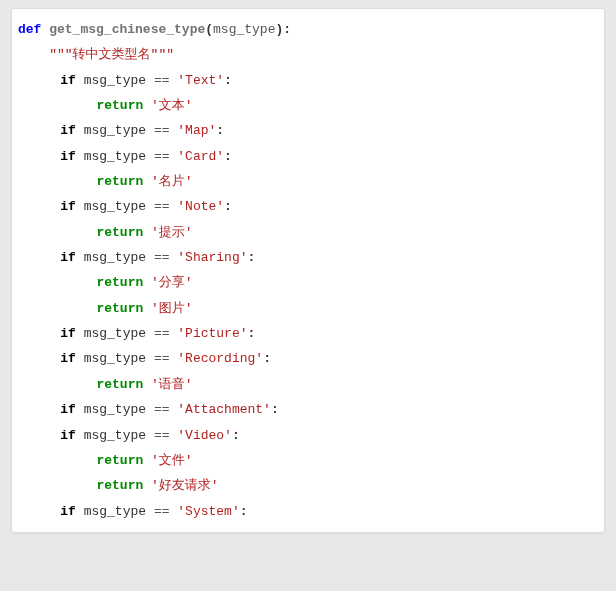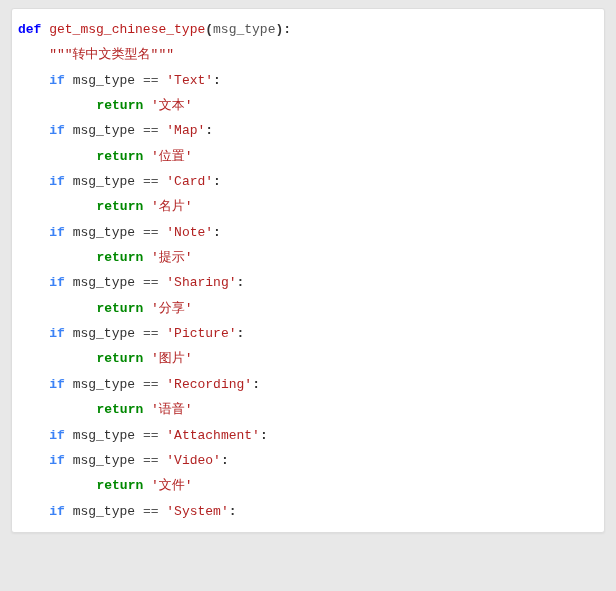--- a/index.html
+++ b/index.html
@@ -21,50 +21,50 @@
     padding: 8px 0 8px 6px;
     margin: 8px;
     box-shadow: 0 1px 2px rgba(0,0,0,0.05);
     overflow: hidden;
   }
   .line {
     white-space: pre;
     color: #333;
   }
   .kw-def { color: #0000ff; font-weight: bold; text-align: center; }
-  .func-name { color: #b91c1c; font-weight: normal; }
+  .func-name { color: #737373; font-weight: bold; }
   .paren { color: #333; font-weight: bold; }
   .param { color: #555; }
   .colon { color: #333; font-weight: bold; }
   .docstring { color: #b22222; }
-  .kw-if { color: #3b82f6; font-weight: bold; }
+  .kw-if { color: #000000; font-weight: bold; margin-left: 11px; }
   .kw-return { color: #008800; font-weight: bold; margin-left: 16px; }
   .var { color: #333; }
   .op { color: #555; }
   .str { color: #b22222; }
 </style>
 </head>
 <body>
 
 <div class="code-container">
   <div class="line"><span class="kw-def">def</span> <span class="func-name">get_msg_chinese_type</span><span class="paren">(</span><span class="param">msg_type</span><span class="paren">)</span><span class="colon">:</span></div>
   <div class="line">    <span class="docstring">"""转中文类型名"""</span></div>
   <div id="cases">
       <div class="line">    <span class="kw-if">if</span> <span class="var">msg_type</span> <span class="op">==</span> <span class="str">'Text'</span><span class="colon">:</span></div>
       <div class="line">        <span class="kw-return">return</span> <span class="str">'文本'</span></div>
       <div class="line">    <span class="kw-if">if</span> <span class="var">msg_type</span> <span class="op">==</span> <span class="str">'Map'</span><span class="colon">:</span></div>
-      <div class="line">        <span class="kw-return">return</span> <span class="str">'位置'</span></div>
       <div class="line">    <span class="kw-if">if</span> <span class="var">msg_type</span> <span class="op">==</span> <span class="str">'Card'</span><span class="colon">:</span></div>
       <div class="line">        <span class="kw-return">return</span> <span class="str">'名片'</span></div>
       <div class="line">    <span class="kw-if">if</span> <span class="var">msg_type</span> <span class="op">==</span> <span class="str">'Note'</span><span class="colon">:</span></div>
       <div class="line">        <span class="kw-return">return</span> <span class="str">'提示'</span></div>
       <div class="line">    <span class="kw-if">if</span> <span class="var">msg_type</span> <span class="op">==</span> <span class="str">'Sharing'</span><span class="colon">:</span></div>
       <div class="line">        <span class="kw-return">return</span> <span class="str">'分享'</span></div>
+      <div class="line">        <span class="kw-return">return</span> <span class="str">'图片'</span></div>
       <div class="line">    <span class="kw-if">if</span> <span class="var">msg_type</span> <span class="op">==</span> <span class="str">'Picture'</span><span class="colon">:</span></div>
-      <div class="line">        <span class="kw-return">return</span> <span class="str">'图片'</span></div>
       <div class="line">    <span class="kw-if">if</span> <span class="var">msg_type</span> <span class="op">==</span> <span class="str">'Recording'</span><span class="colon">:</span></div>
       <div class="line">        <span class="kw-return">return</span> <span class="str">'语音'</span></div>
       <div class="line">    <span class="kw-if">if</span> <span class="var">msg_type</span> <span class="op">==</span> <span class="str">'Attachment'</span><span class="colon">:</span></div>
       <div class="line">    <span class="kw-if">if</span> <span class="var">msg_type</span> <span class="op">==</span> <span class="str">'Video'</span><span class="colon">:</span></div>
       <div class="line">        <span class="kw-return">return</span> <span class="str">'文件'</span></div>
+      <div class="line">        <span class="kw-return">return</span> <span class="str">'好友请求'</span></div>
       <div class="line">    <span class="kw-if">if</span> <span class="var">msg_type</span> <span class="op">==</span> <span class="str">'System'</span><span class="colon">:</span></div>
     </div>
 </div>
 
 </body></html>

